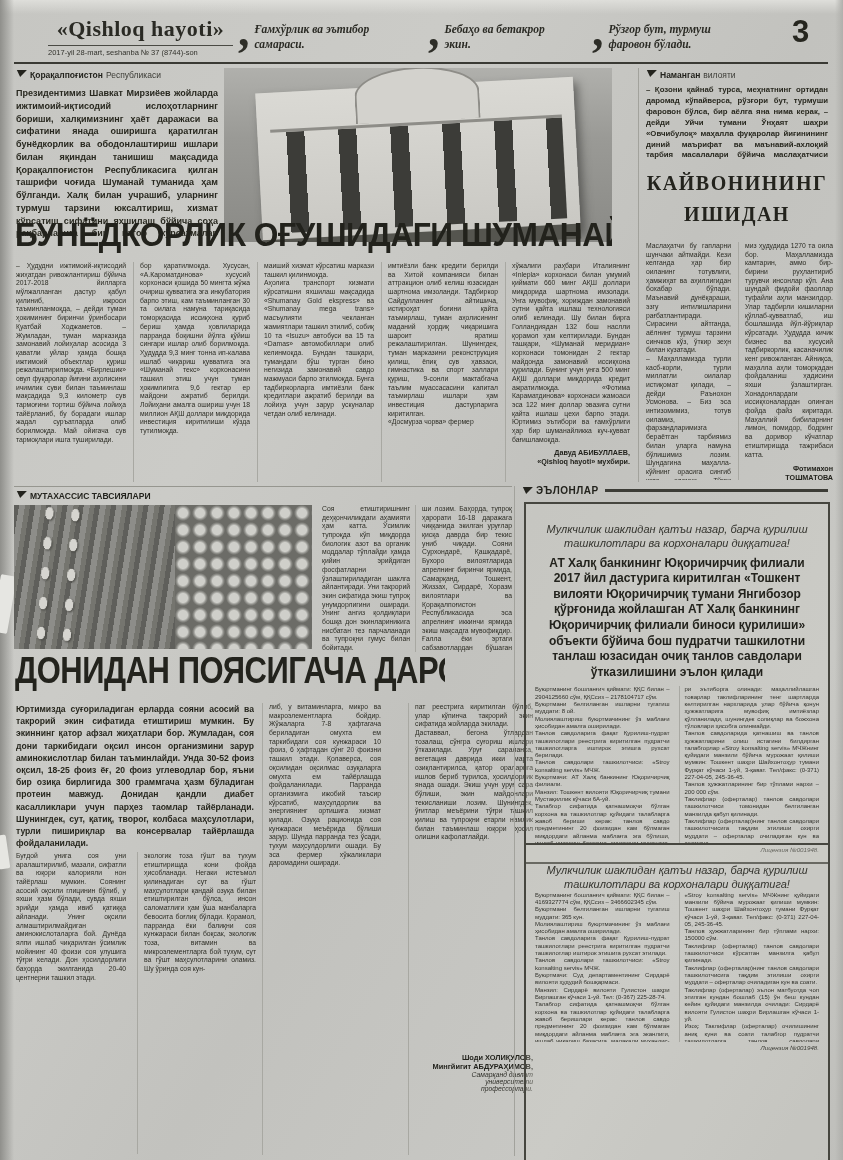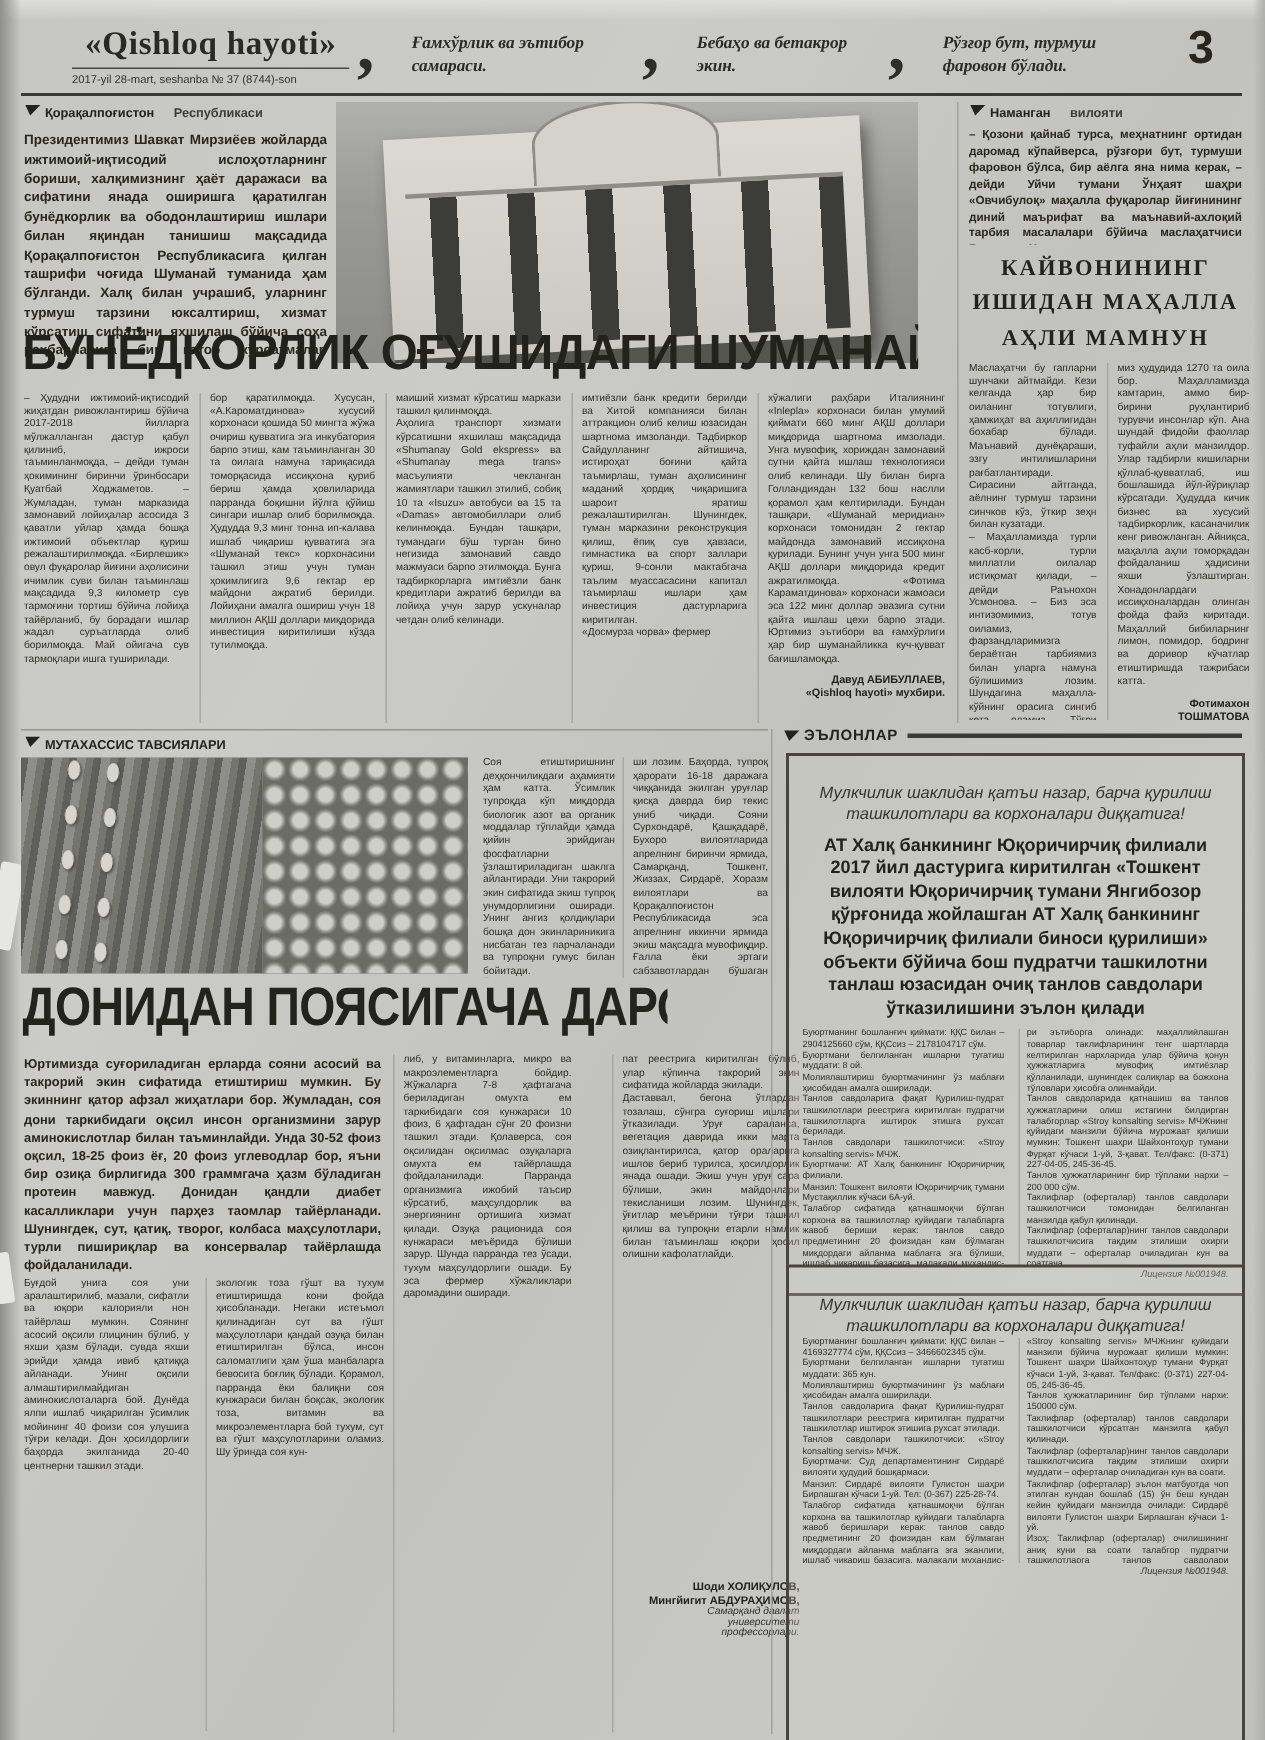--- a/index.html
+++ b/index.html
@@ -15,34 +15,34 @@
   .tear{position:absolute;background:#e6e6e2;border-radius:2px;}
   .block{position:absolute;overflow:hidden;}
   
   .mast-title{font-family:"Liberation Serif",serif;font-weight:bold;font-size:22px;letter-spacing:.5px;color:#2a2a24;text-align:center;}
   .mast-rule{height:1px;background:#4a4a44;margin:3px 0 2px;}
   .mast-date{font-size:7.5px;color:#33332d;}
   .quote{display:flex;align-items:flex-start;}
   .qmark{font-family:"Liberation Serif",serif;font-weight:bold;font-size:46px;line-height:18px;
          height:34px;overflow:visible;margin-right:5px;color:#2e2e28;}
   .qtext{font-family:"Liberation Serif",serif;font-style:italic;font-weight:bold;font-size:11.5px;
-         line-height:1.3;color:#2b2b25;margin-left:20px;}
+         line-height:1.3;color:#2b2b25;}
   .pagenum{font-size:31px;font-weight:bold;color:#26261f;}
   .hdr-rule{position:absolute;left:14px;top:62px;width:814px;height:2px;background:#3a3a34;}
   
   .kicker{display:flex;align-items:flex-start;font-size:8.5px;font-weight:bold;color:#23231d;}
   .flag-icon{display:inline-block;width:0;height:0;border-left:5px solid transparent;border-right:5px solid transparent;
              border-top:7px solid #23231d;margin-right:4px;transform:skewX(-14deg);}
-  .kicker .k2{font-weight:bold;margin-left:13px;color:#3c3c36;}
+  .kicker .k2{font-weight:normal;margin-left:3px;color:#3c3c36;}
   
   .headline1{font-weight:800;font-size:33px;letter-spacing:-.5px;color:#22221c;white-space:nowrap;
              transform:scaleX(.96);transform-origin:left;}
   .headline2{font-weight:800;font-size:36px;letter-spacing:-.5px;color:#23231d;white-space:nowrap;
              transform:scaleX(.86);transform-origin:left;}
-  .serif-head{font-family:"Liberation Serif",serif;font-weight:bold;font-size:15px;letter-spacing:1.5px;
+  .serif-head{font-family:"Liberation Serif",serif;font-weight:bold;font-size:20px;letter-spacing:1.5px;
               text-align:center;line-height:1.55;color:#23231d;}
   
   .lead{font-weight:bold;font-size:9px;line-height:1.42;text-align:justify;color:#28281f;}
   .lead-sm{font-weight:bold;font-size:7.8px;line-height:1.4;text-align:justify;color:#28281f;}
   .bodycol{font-size:6.8px;line-height:1.28;text-align:justify;color:#2d2d25;}
   .pre{white-space:pre-line;}
   .colrule{border-left:1px solid #a8a8a2;padding-left:6px;}
   .byline{font-size:7.2px;font-weight:bold;text-align:right;color:#23231d;margin-top:4px;}
   .byline-it{font-size:6.8px;font-style:italic;text-align:right;color:#30302a;}
   .vrule{position:absolute;width:1px;background:#a2a29c;}

